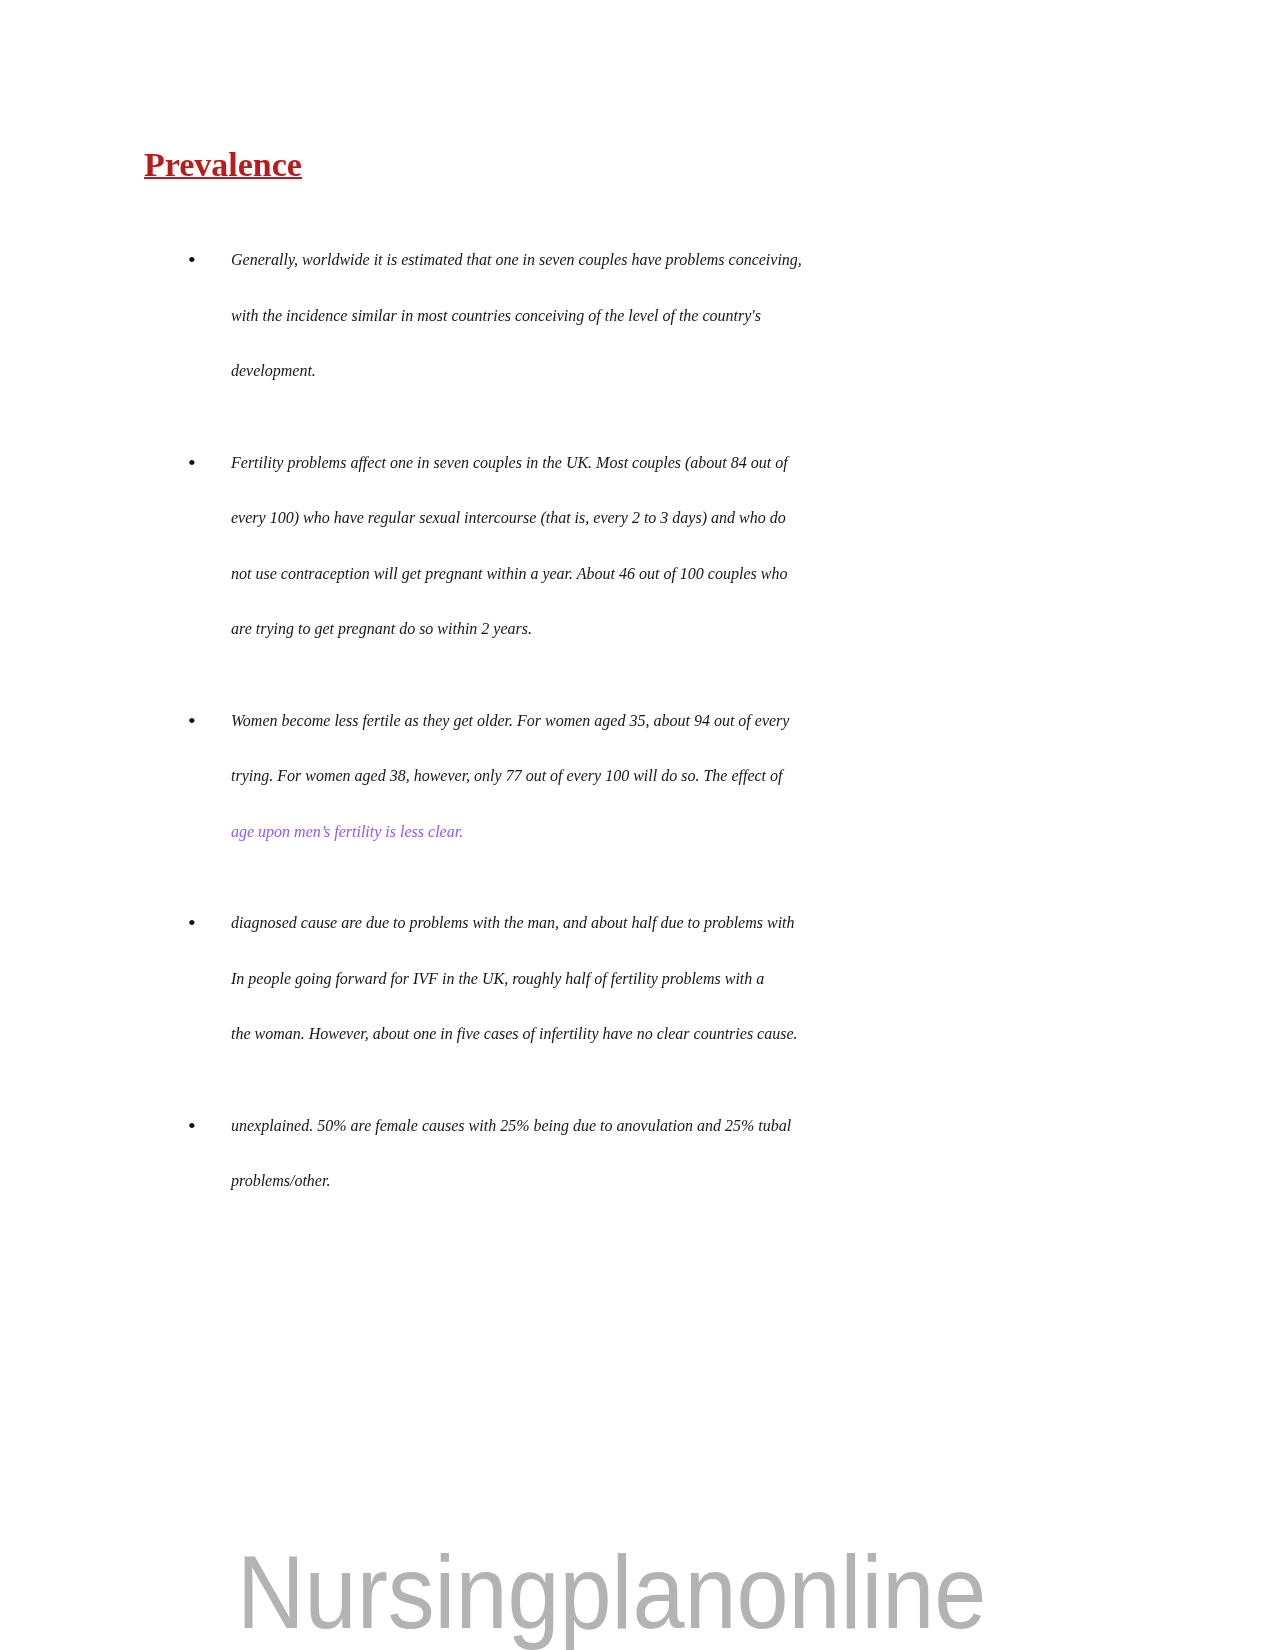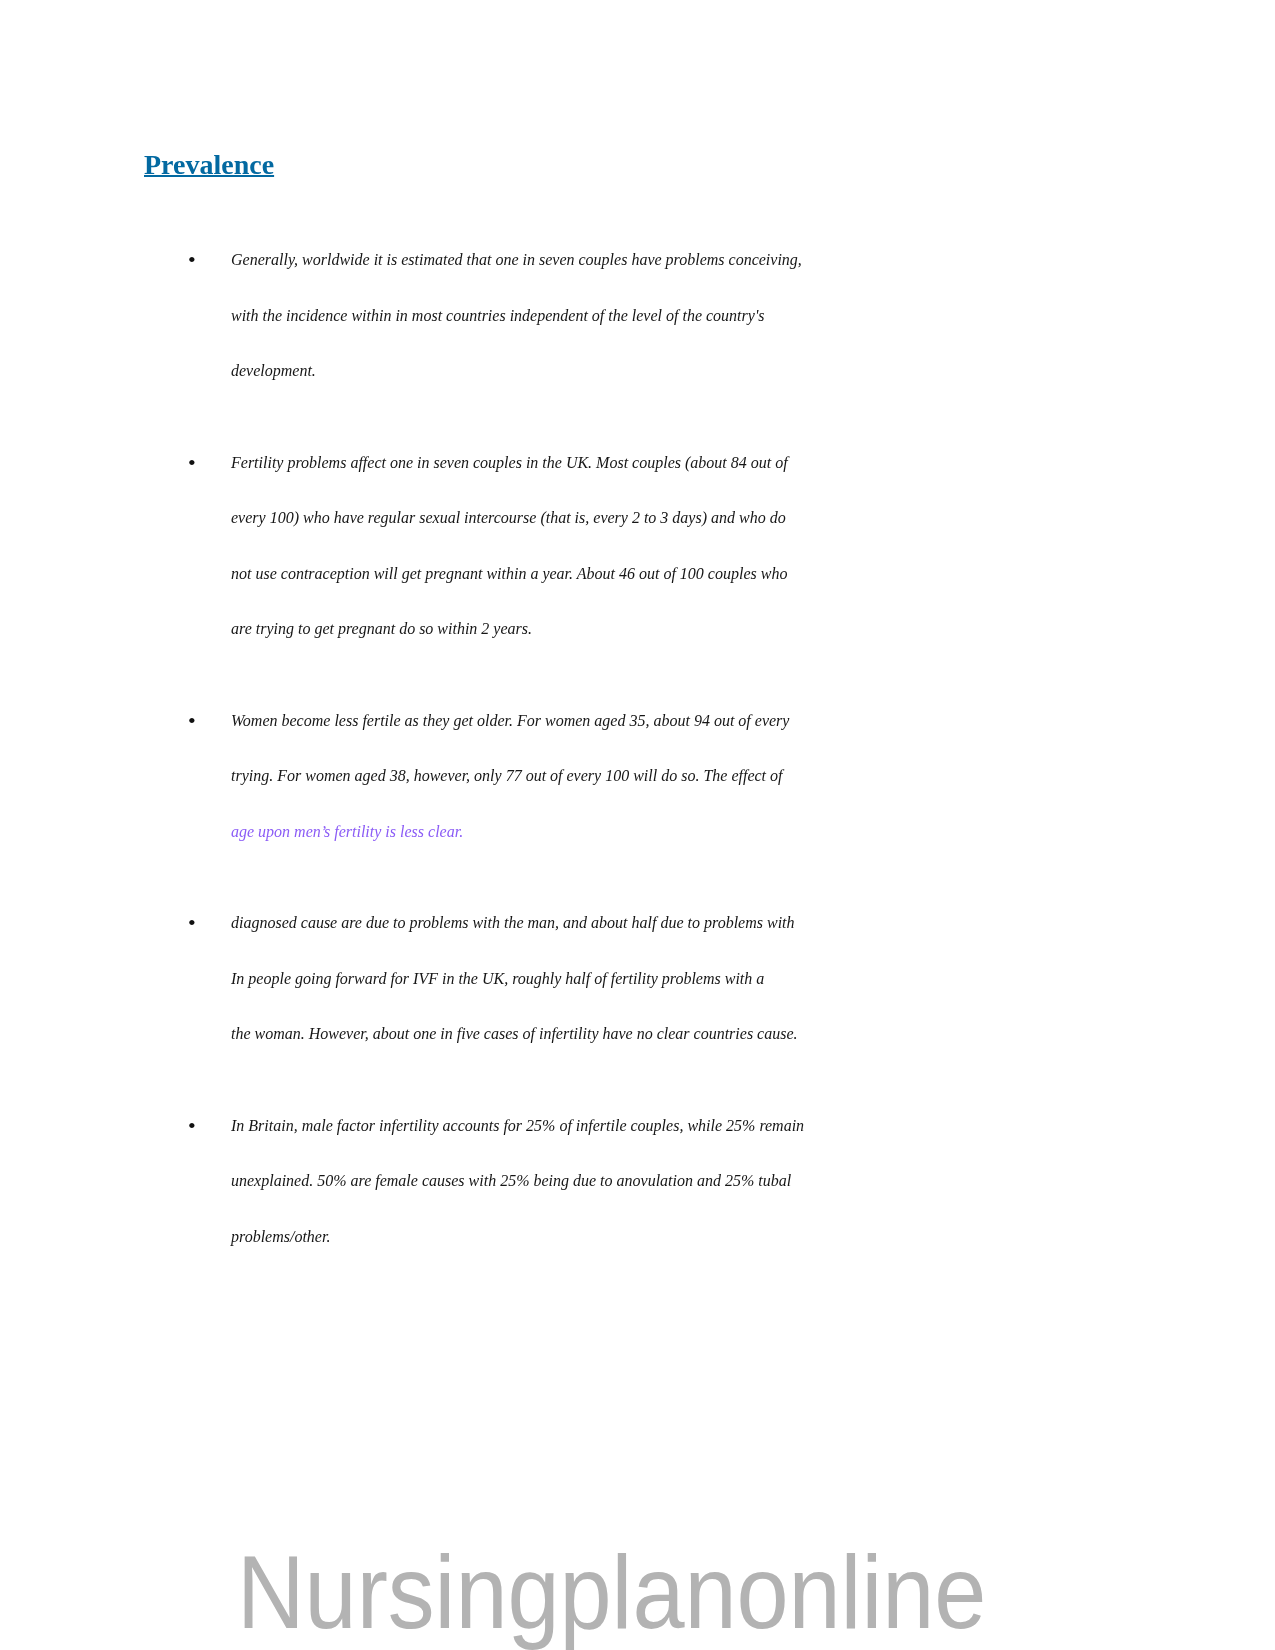--- a/index.html
+++ b/index.html
@@ -13,26 +13,26 @@
     height: 1650px;
     background: #ffffff;
     overflow: hidden;
     font-family: "Liberation Serif", "DejaVu Serif", serif;
     color: #161616;
   }
   .heading {
     position: absolute;
     left: 144px;
     top: 148px;
-    font-size: 28px;
+    font-size: 34px;
     line-height: 34px;
     font-weight: bold;
     text-decoration: underline;
     text-decoration-thickness: 2px;
-    color: #0369a1;
+    color: #b91c1c;
   }
   .bullet-list {
     position: absolute;
     left: 143px;
     top: 232px;
     width: 980px;
     margin: 0;
     padding: 0;
     list-style: none;
   }
@@ -76,21 +76,21 @@
 
 <div class="page">
 
   <div class="heading">Prevalence</div>
 
   <ul class="bullet-list">
 
     <li class="bullet-item">
       <span class="bullet-marker">•</span>
       <div class="bullet-line">Generally, worldwide it is estimated that one in seven couples have problems conceiving,</div>
-      <div class="bullet-line">with the incidence within in most countries independent of the level of the country's</div>
+      <div class="bullet-line">with the incidence similar in most countries conceiving of the level of the country's</div>
       <div class="bullet-line">development.</div>
     </li>
 
     <li class="bullet-item">
       <span class="bullet-marker">•</span>
       <div class="bullet-line">Fertility problems affect one in seven couples in the UK. Most couples (about 84 out of</div>
       <div class="bullet-line">every 100) who have regular sexual intercourse (that is, every 2 to 3 days) and who do</div>
       <div class="bullet-line">not use contraception will get pregnant within a year. About 46 out of 100 couples who</div>
       <div class="bullet-line">are trying to get pregnant do so within 2 years.</div>
     </li>
@@ -104,21 +104,20 @@
 
     <li class="bullet-item">
       <span class="bullet-marker">•</span>
       <div class="bullet-line">diagnosed cause are due to problems with the man, and about half due to problems with</div>
       <div class="bullet-line">In people going forward for IVF in the UK, roughly half of fertility problems with a</div>
       <div class="bullet-line">the woman. However, about one in five cases of infertility have no clear countries cause.</div>
     </li>
 
     <li class="bullet-item">
       <span class="bullet-marker">•</span>
-      <div class="bullet-line">In Britain, male factor infertility accounts for 25% of infertile couples, while 25% remain</div>
       <div class="bullet-line">unexplained. 50% are female causes with 25% being due to anovulation and 25% tubal</div>
       <div class="bullet-line">problems/other.</div>
     </li>
 
   </ul>
 
   <div class="watermark">Nursingplanonline</div>
 
 </div>
 

